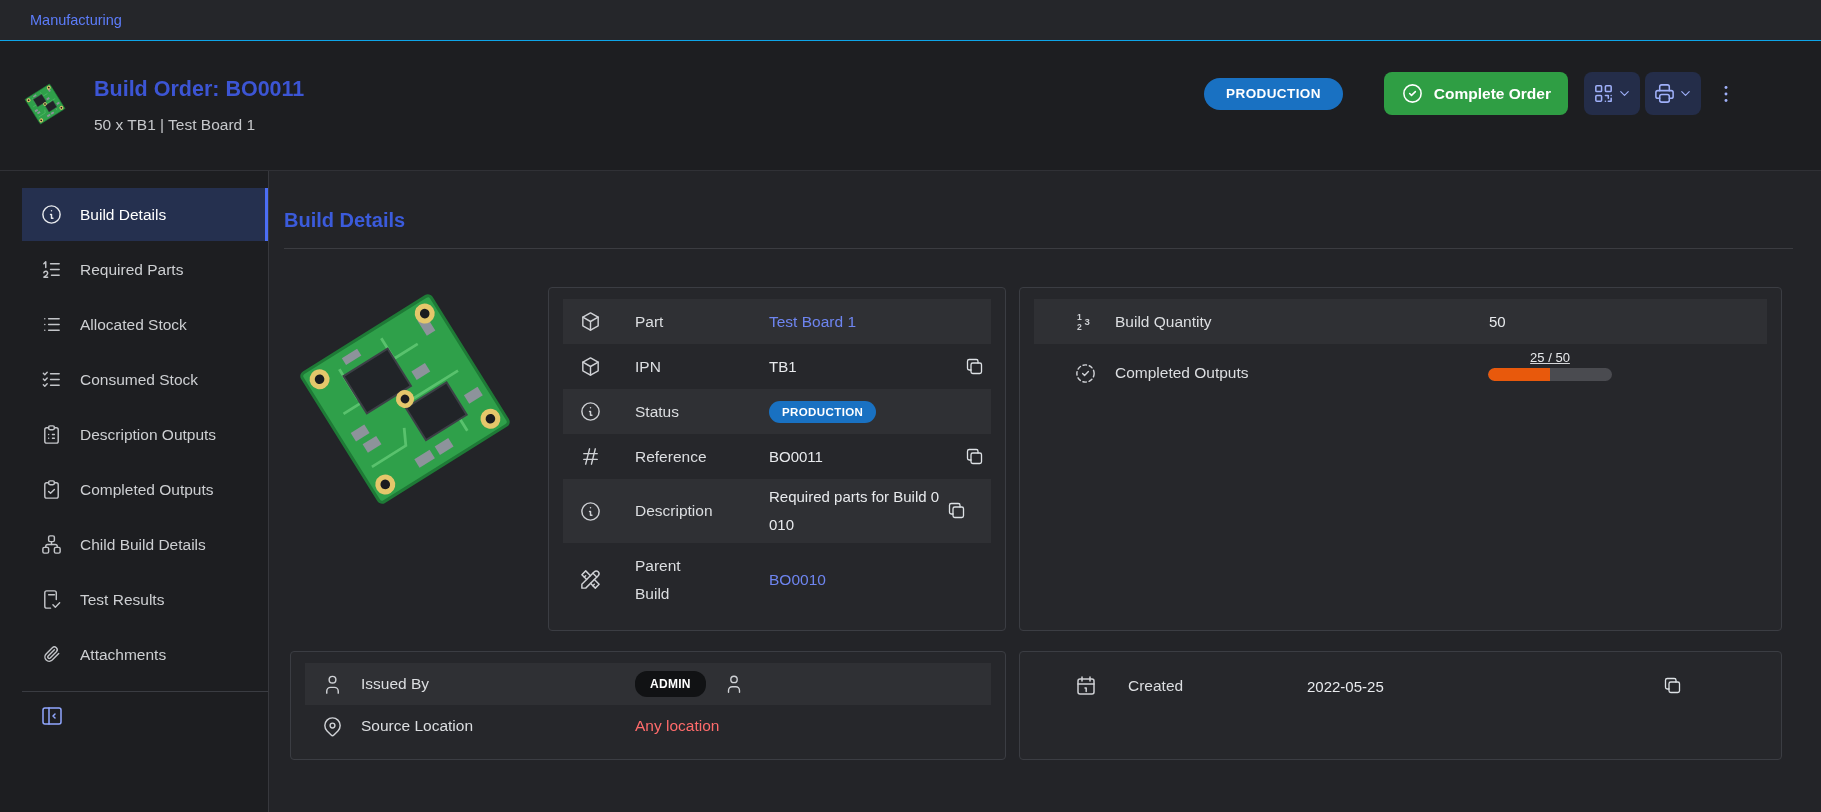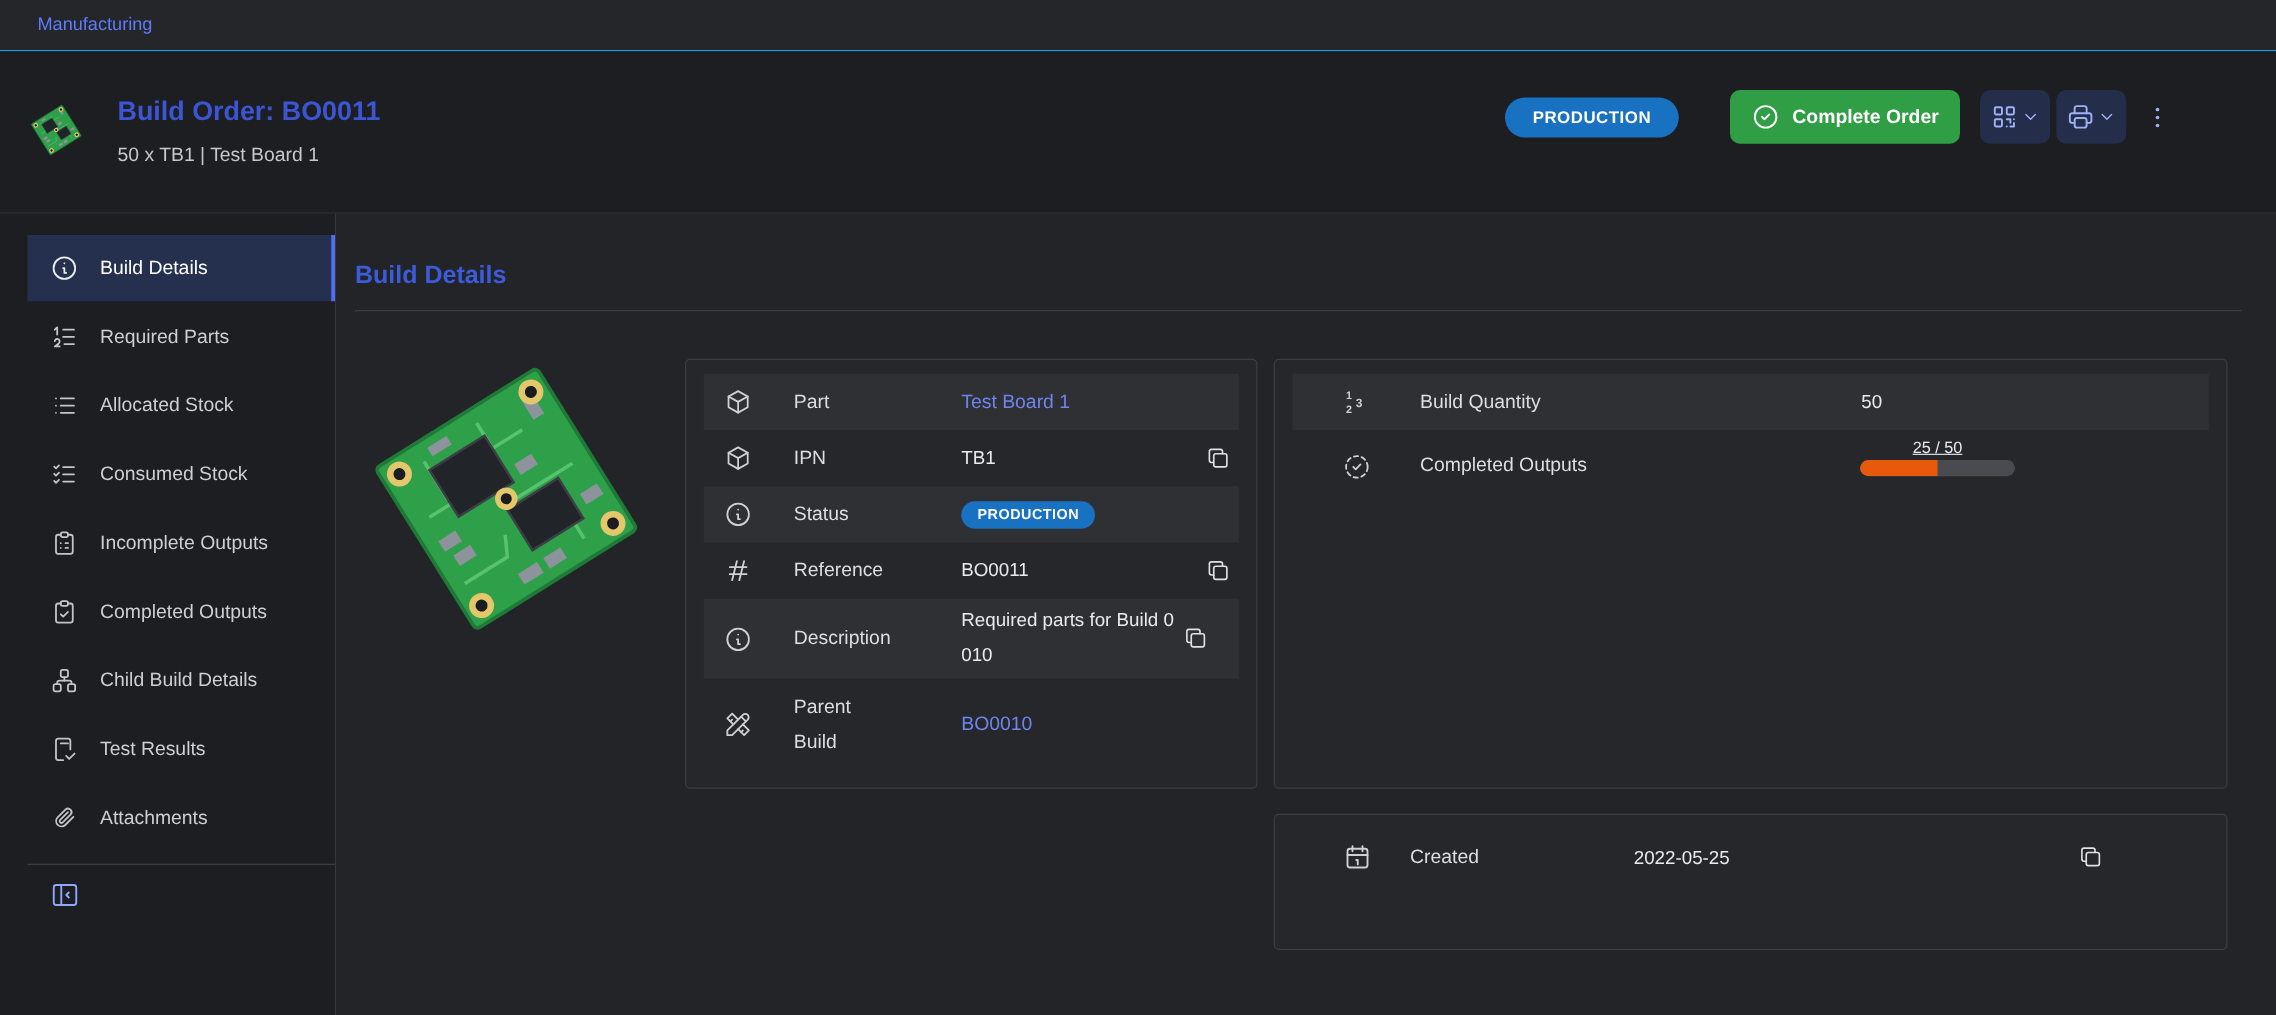--- a/index.html
+++ b/index.html
@@ -64,21 +64,21 @@
   .drow.tall { min-height:64px; }
   .drow.xtall { min-height:73px; background:transparent; }
   a.blue-link { color:#6e85f0; text-decoration:none; cursor:pointer; font-size:15.5px; }
   .mini-badge { background:#1971c2; color:#fff; font-size:11.5px; font-weight:bold; letter-spacing:.4px;
                 border-radius:12px; padding:5px 13px; display:inline-block; }
   .copy-btn { background:none; border:none; color:#dee2e6; cursor:pointer; width:22px; height:22px; padding:0; flex-shrink:0; }
   .copy-btn svg { width:21px; height:21px; }
 
   .rrow { position:relative; display:flex; align-items:center; min-height:45px; padding-left:40px; }
   .rrow .ric { width:23px; height:23px; color:#cfd1d5; }
-  .rrow .lbl { margin-left:39px; color:#dcdee1; font-size:15.5px; }
+  .rrow .lbl { margin-left:18px; color:#dcdee1; font-size:15.5px; }
   .rrow .qty-val { position:absolute; left:455px; color:#e8eaed; font-size:15px; }
   .rrow.outputs { min-height:58px; align-items:center; }
   .progress-wrap { position:absolute; left:454px; top:6px; width:124px;text-decoration:underline; }
   .progress-label { text-align:center; color:#e8eaed; font-size:13px; margin-bottom:3px; }
   .progress-track { height:13px; border-radius:7px; background:#4a4b50; overflow:hidden; }
   .progress-fill { height:100%; background:#e8590c; border-radius:7px 0 0 7px; }
 
   .brow { position:relative; display:flex; align-items:center; min-height:42px; padding:0 8px 0 16px; }
   .brow .ric { width:23px; height:23px; color:#cfd1d5; flex-shrink:0; }
   .brow .lbl { margin-left:17px; color:#dcdee1; font-size:15.5px; }
@@ -328,21 +328,21 @@
       <div class="side-item">
         <svg fill="none" stroke="currentColor" stroke-width="1.5" stroke-linecap="round" stroke-linejoin="round">
             <use href="#i-listcheck"></use>
           </svg>
         <span>Consumed Stock</span>
       </div>
       <div class="side-item">
         <svg fill="none" stroke="currentColor" stroke-width="1.5" stroke-linecap="round" stroke-linejoin="round">
             <use href="#i-cliplist"></use>
           </svg>
-        <span>Incomplete Outputs</span>
+        <span>Description Outputs</span>
       </div>
       <div class="side-item">
         <svg fill="none" stroke="currentColor" stroke-width="1.5" stroke-linecap="round" stroke-linejoin="round">
             <use href="#i-clipcheck"></use>
           </svg>
         <span>Completed Outputs</span>
       </div>
       <div class="side-item">
         <svg fill="none" stroke="currentColor" stroke-width="1.5" stroke-linecap="round" stroke-linejoin="round">
             <use href="#i-sitemap"></use>
@@ -447,20 +447,43 @@
             <span class="lbl">Completed Outputs</span>
             <div class="progress-wrap">
               <div class="progress-label">25 / 50</div>
               <div class="progress-track">
                 <div class="progress-fill" style="width: 50%;"></div>
               </div>
             </div>
           </div>
         </div>
 
+        <div class="card bl">
+          <div class="brow striped">
+            <svg class="ric" fill="none" stroke="currentColor" stroke-width="1.5" stroke-linecap="round" stroke-linejoin="round">
+                <use href="#i-user"></use>
+              </svg>
+            <span class="lbl">Issued By</span>
+            <span class="val-at">
+              <span class="admin-badge">ADMIN</span>
+              <svg class="user-mini" fill="none" stroke="currentColor" stroke-width="1.5" stroke-linecap="round" stroke-linejoin="round">
+                  <use href="#i-user"></use>
+                </svg>
+            </span>
+          </div>
+          <div class="brow">
+            <svg class="ric" fill="none" stroke="currentColor" stroke-width="1.5" stroke-linecap="round" stroke-linejoin="round">
+                <use href="#i-pin"></use>
+              </svg>
+            <span class="lbl">Source Location</span>
+            <span class="val-at">
+                <span class="danger-text">Any location</span>
+              </span>
+          </div>
+        </div>
 
         <div class="card br">
           <div class="crow striped">
             <svg class="ric" fill="none" stroke="currentColor" stroke-width="1.5" stroke-linecap="round" stroke-linejoin="round">
                 <use href="#i-cal"></use>
               </svg>
             <span class="lbl">Created</span>
             <span class="val-at">2022-05-25</span>
             <button class="copy-btn"><svg fill="none" stroke="currentColor" stroke-width="1.5" stroke-linecap="round" stroke-linejoin="round">
                   <use href="#i-copy"></use>

